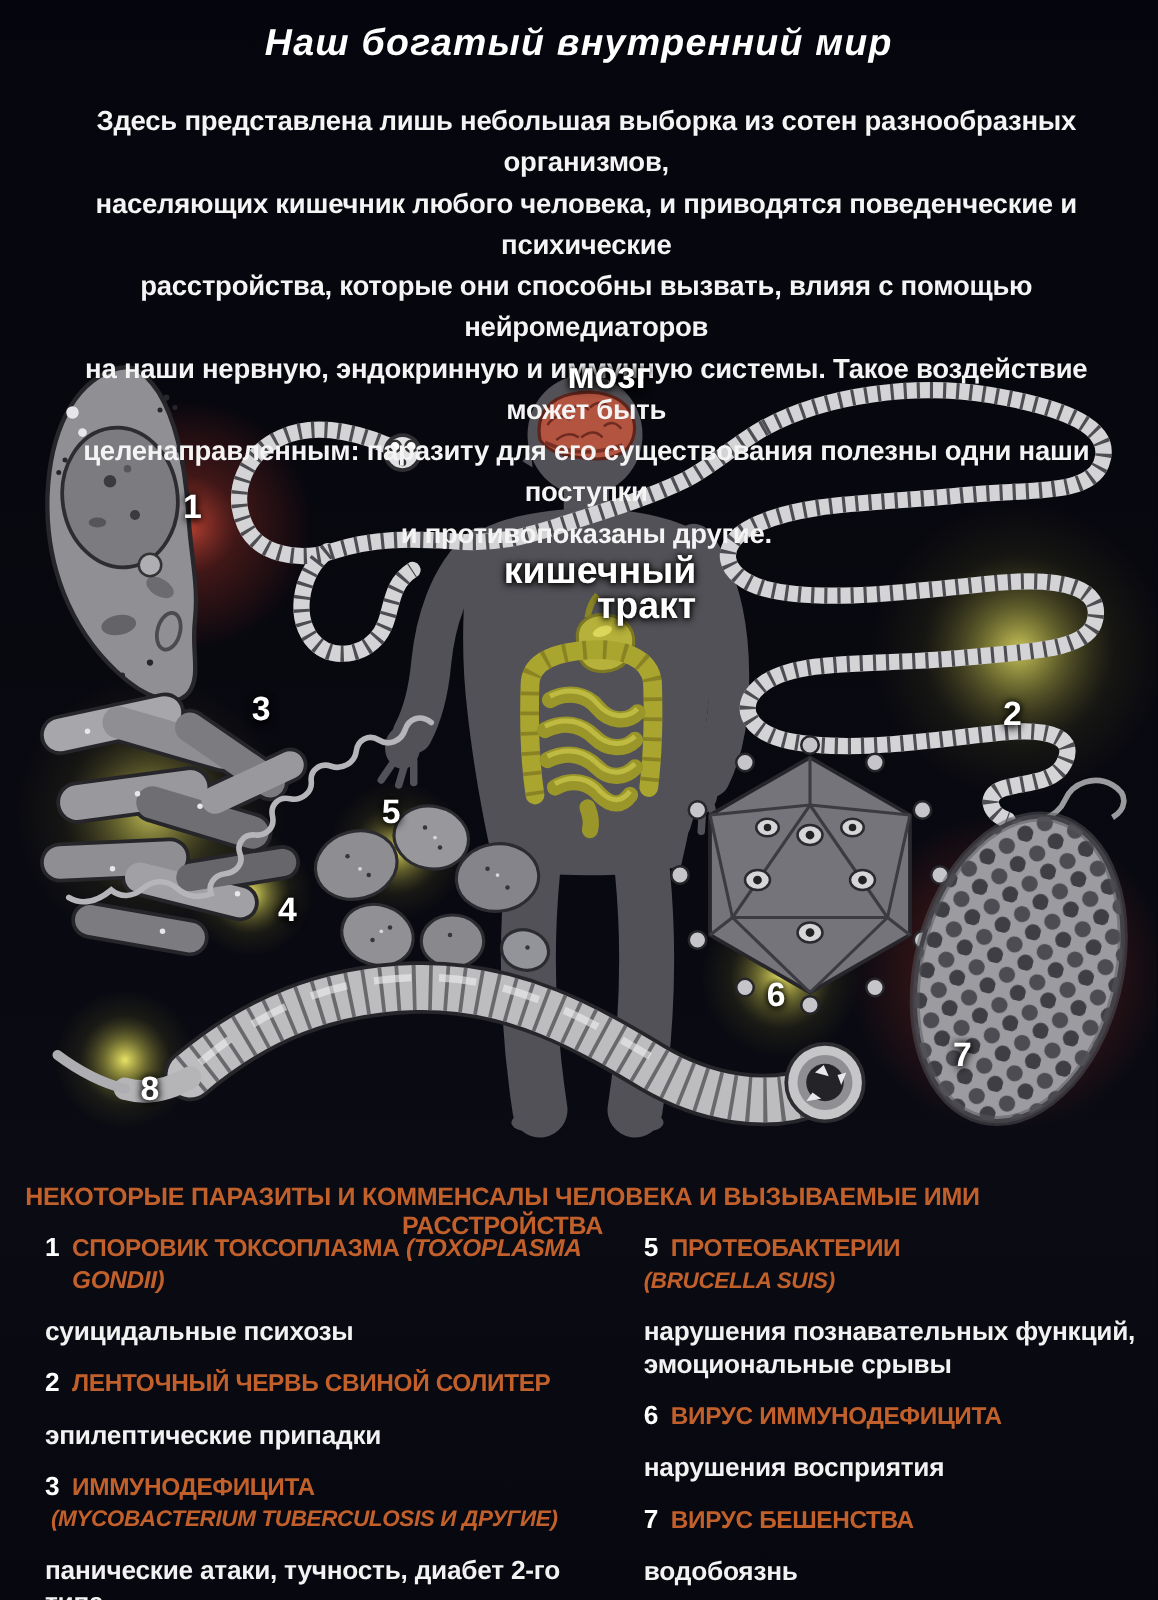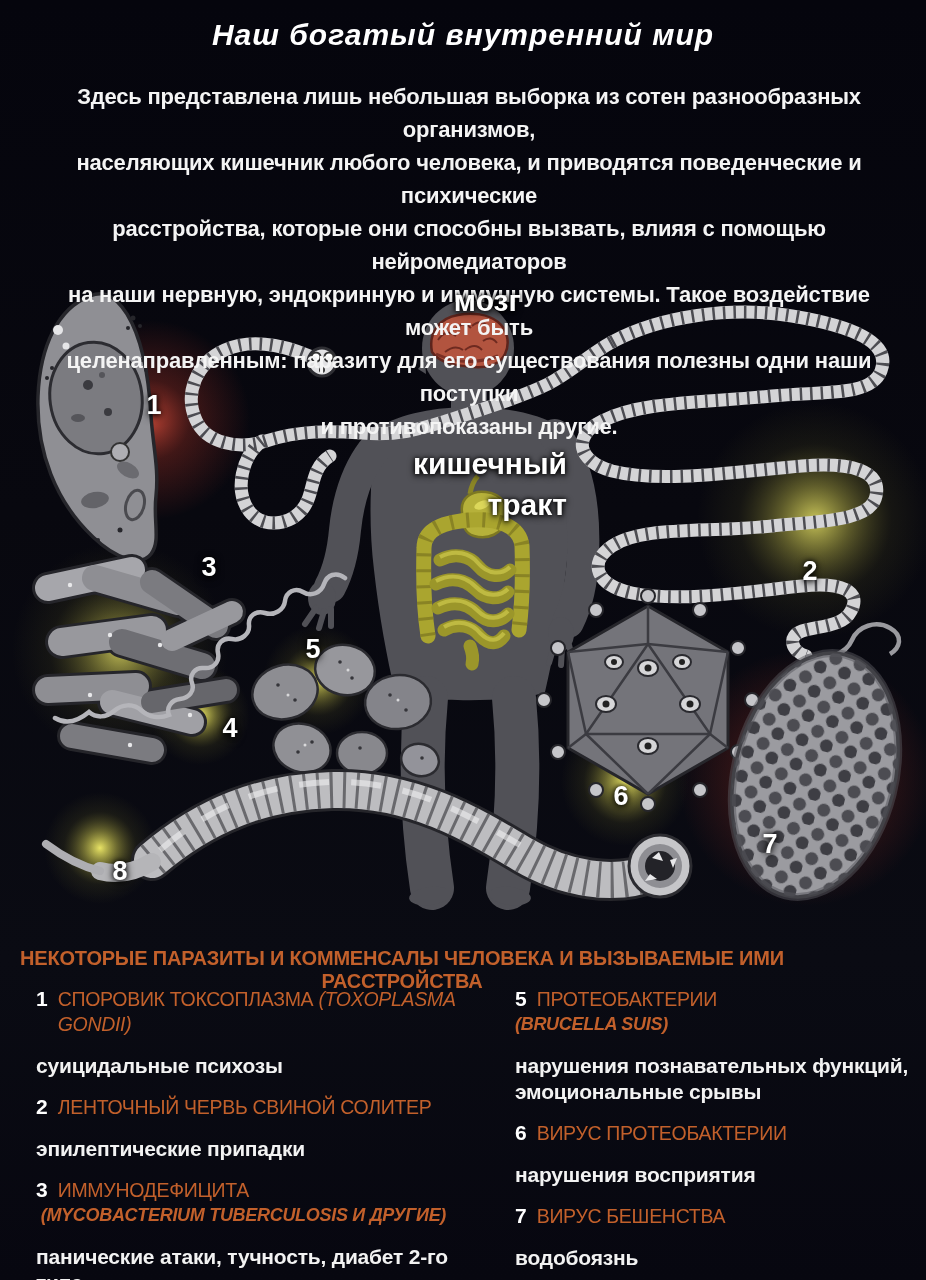--- a/index.html
+++ b/index.html
@@ -2,30 +2,30 @@
 <html><head>
 <meta charset="utf-8">
 <style>
   html,body{margin:0;padding:0;background:#07070f;}
   .stage{position:relative;width:926px;height:1280px;background:linear-gradient(180deg,#05050d 0%,#08080f 40%,#0a0b13 75%,#070710 100%);overflow:hidden;font-family:"Liberation Sans",sans-serif;}
   .art{position:absolute;top:0;left:0;width:926px;height:1280px;z-index:1;}
   .title{position:absolute;top:8px;left:0;width:926px;z-index:2;text-align:center;color:#ffffff;font-size:30px;line-height:54px;font-weight:bold;font-style:italic;letter-spacing:1px;}
   .intro{position:absolute;top:80px;left:33px;width:872px;z-index:2;color:#f4f4f4;font-size:22px;line-height:33px;font-weight:bold;letter-spacing:-0.2px;white-space:pre-line;text-align:center;}
   .body-label{position:absolute;z-index:3;color:#ffffff;font-weight:bold;font-size:30px;text-align:right;text-shadow:0 2px 7px #000,0 0 4px #000;}
   .label-brain{top:284px;left:401px;width:120px;}
-  .label-gut{top:443px;left:387px;width:180px;line-height:41px;white-space:pre-line;}
+  .label-gut{top:443px;left:377px;width:180px;line-height:28px;white-space:pre-line;}
   .marker{position:absolute;z-index:3;width:44px;text-align:center;color:#ffffff;font-weight:bold;font-size:27px;text-shadow:0 2px 8px #000,0 0 5px #000;}
   .legend-heading{position:absolute;top:947px;left:0;width:804px;z-index:2;text-align:center;color:#c2602b;font-weight:bold;font-size:20px;letter-spacing:-0.2px;}
   .legend-col{position:absolute;top:986px;z-index:2;}
   .col-left{left:36px;width:450px;}
   .col-right{left:515px;width:400px;}
   .entry{margin-bottom:15px;}
   .entry-head{display:flex;gap:10px;align-items:baseline;}
   .num{color:#ffffff;font-weight:bold;font-size:21px;line-height:25px;flex:0 0 auto;}
-  .org{color:#c2602b;font-weight:normal;font-size:19.5px;line-height:25px;letter-spacing:-0.3px;}
+  .org{color:#c2602b;font-weight:bold;font-size:19.5px;line-height:25px;letter-spacing:-0.3px;}
   .org i{font-style:italic;}
   .latin{color:#c2602b;font-weight:bold;font-style:italic;font-size:18px;line-height:25px;letter-spacing:-0.3px;white-space:pre-wrap;}
   .disorder{color:#f2f2f2;font-weight:bold;font-size:21px;line-height:26px;margin-top:16px;white-space:pre-line;letter-spacing:-0.2px;}
 </style>
 </head>
 <body>
 
 <div class="stage">
 
   <svg class="art" viewBox="0 0 926 1280" aria-hidden="true">
@@ -351,21 +351,21 @@
           <span class="num">5</span>
           <span class="org"><span>ПРОТЕОБАКТЕРИИ</span></span>
         </div>
         <div class="latin">(BRUCELLA SUIS)</div>
         <div class="disorder">нарушения познавательных функций,
 эмоциональные срывы</div>
       </div>
       <div class="entry">
         <div class="entry-head">
           <span class="num">6</span>
-          <span class="org"><span>ВИРУС ПРОТЕОБАКТЕРИИ</span></span>
+          <span class="org"><span>ВИРУС ИММУНОДЕФИЦИТА</span></span>
         </div>
         <div class="disorder">нарушения восприятия</div>
       </div>
       <div class="entry">
         <div class="entry-head">
           <span class="num">7</span>
           <span class="org"><span>ВИРУС БЕШЕНСТВА</span></span>
         </div>
         <div class="disorder">водобоязнь</div>
       </div>

